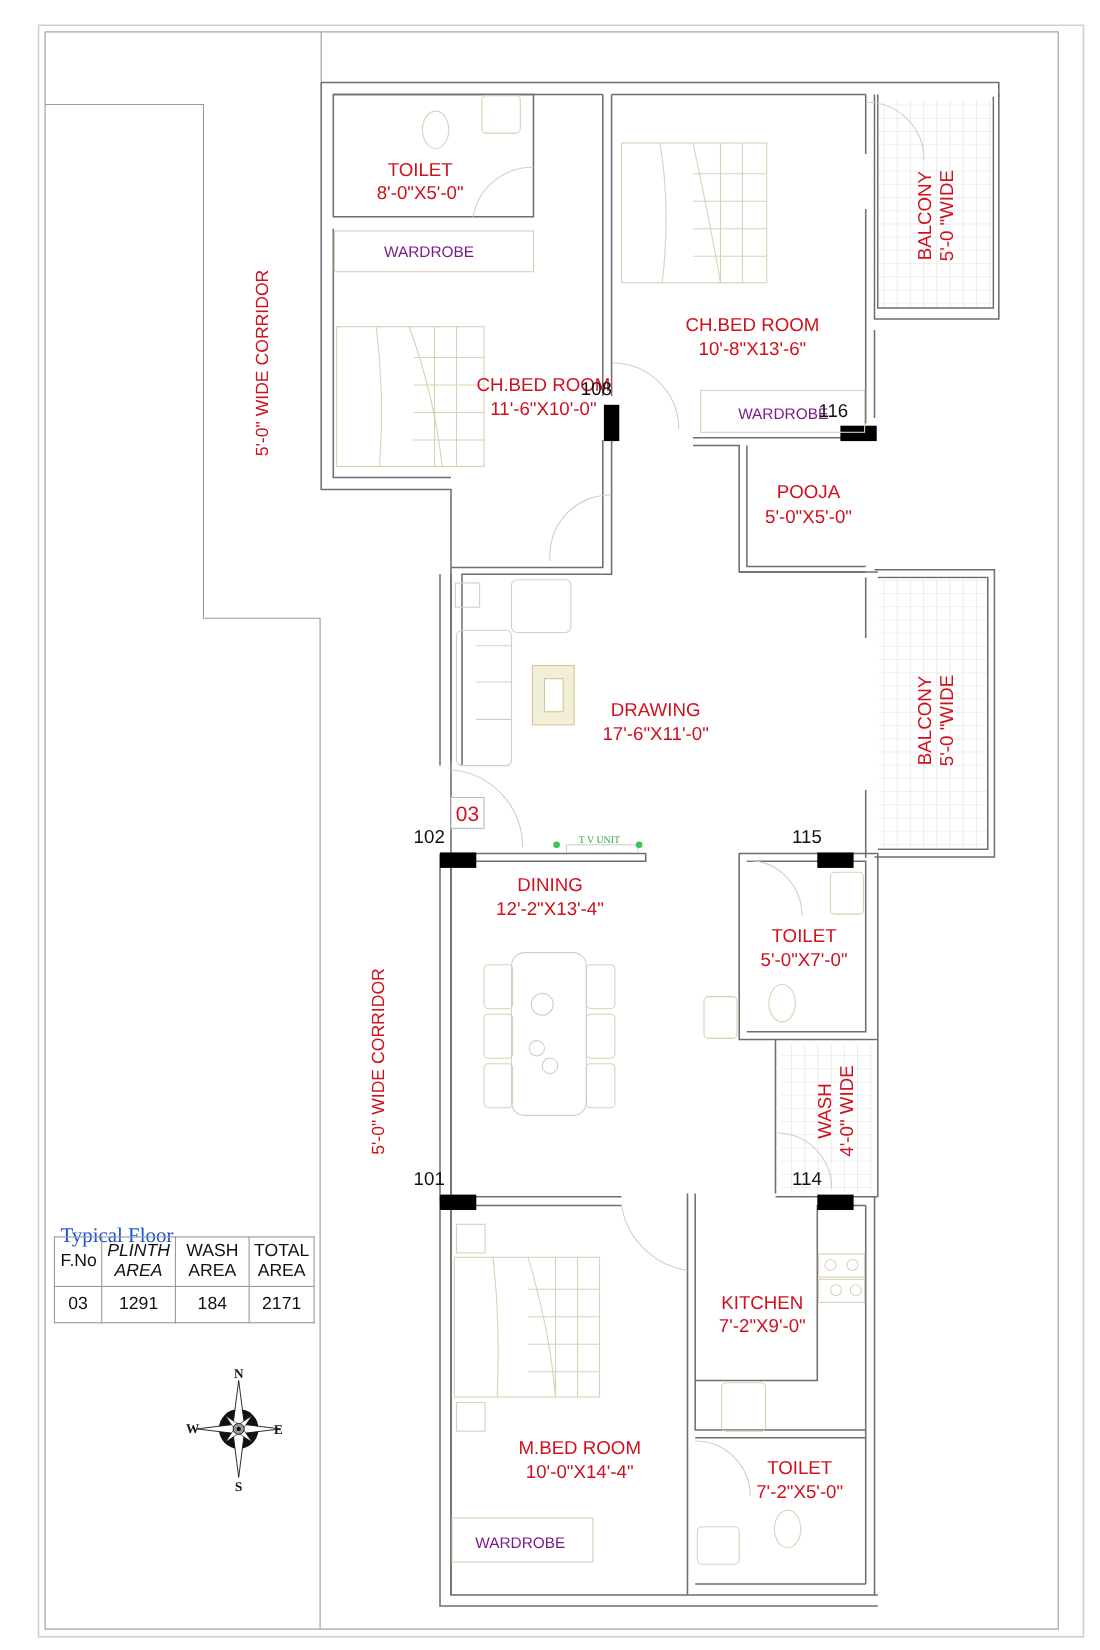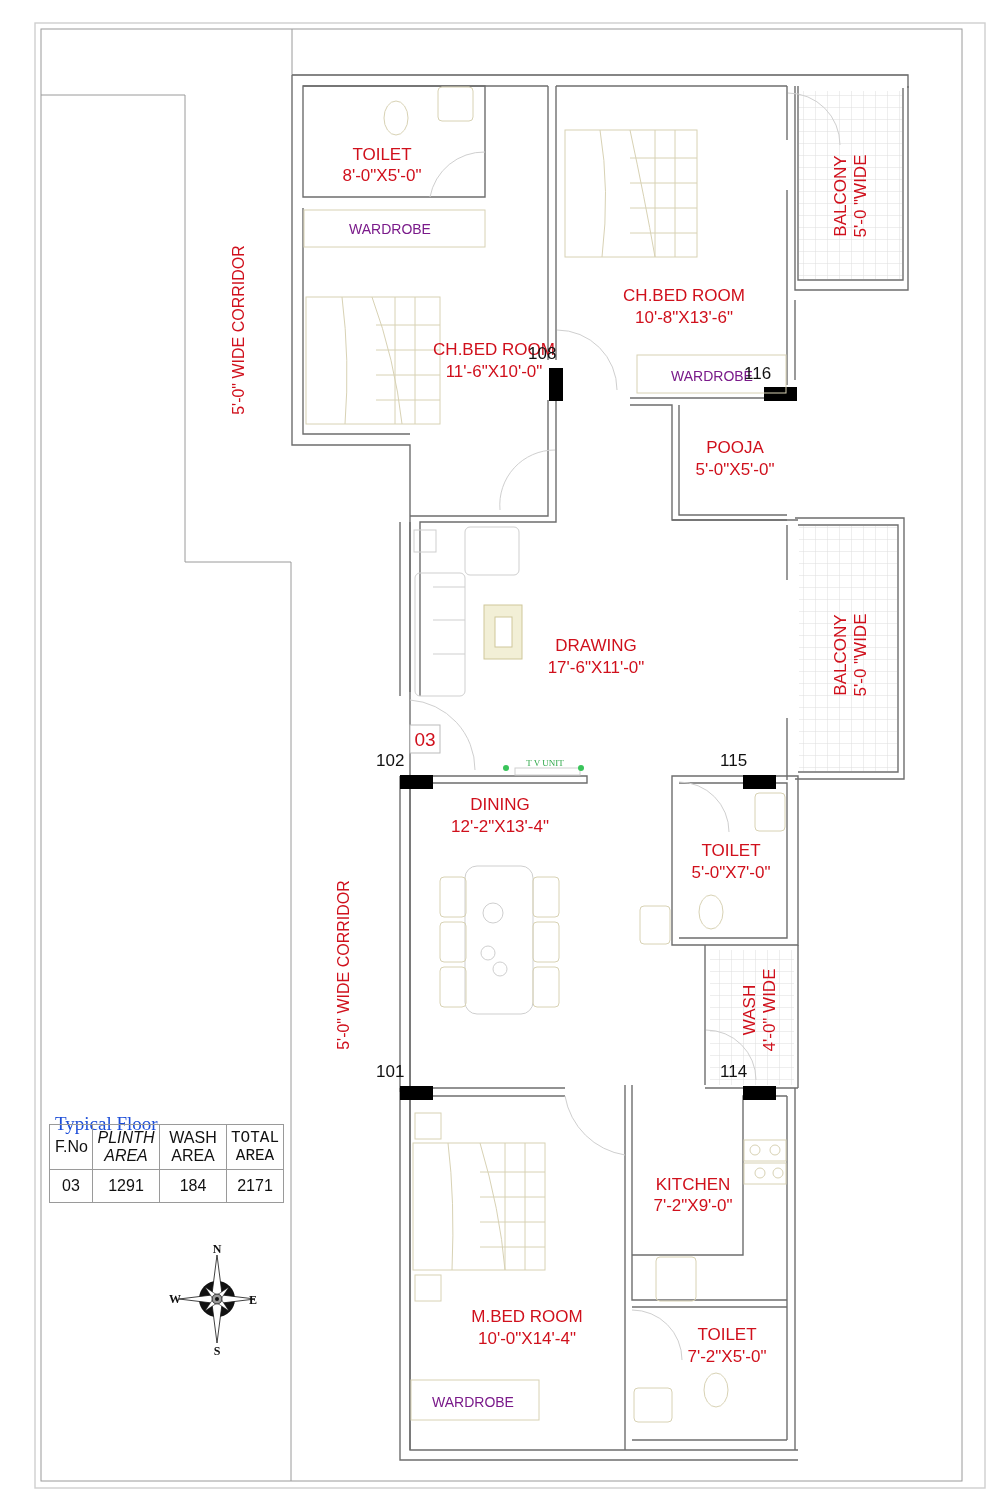--- a/index.html
+++ b/index.html
@@ -16,21 +16,21 @@
   .wardrobe { fill: #7a1a8a; font-family: "Liberation Sans", sans-serif; font-size: 14px; }
   .num { fill: #111; font-family: "Liberation Sans", sans-serif; font-size: 17px; }
   .tv { fill: #2fa84a; font-family: "Liberation Serif", serif; font-size: 9px; }
   .corr { fill: #d0101c; font-family: "Liberation Sans", sans-serif; font-size: 16px; }
   .tbl-title { position: absolute; left: 55px; top: 1113px; font-family: "Liberation Serif", serif; font-size: 19px; color: #1d4ed8; }
   table.area { position: absolute; left: 49px; top: 1124px; border-collapse: collapse; font-family: "Liberation Sans", sans-serif; color: #111; }
   table.area td, table.area th { border: 1px solid #9a9a9a; text-align: center; font-weight: normal; font-size: 16px; line-height: 18px; padding: 2px 4px; }
   table.area th.c1 { width: 34px; text-align: right; }
   table.area th.c2 { width: 58px; font-style: italic; }
   table.area th.c3 { width: 58px; }
-  table.area th.c4 { width: 48px; font-family: Liberation Mono, monospace; }
+  table.area th.c4 { width: 48px; }
   table.area th { height: 40px; }
   table.area td { height: 28px; }
   .compass-letter { font-family: "Liberation Serif", serif; font-weight: bold; font-size: 12px; fill: #111; }
 </style>
 </head>
 <body>
 
 <svg width="1000" height="1500" viewBox="0 0 1000 1500">
   <defs>
     <pattern id="tiles" width="12" height="12" patternUnits="userSpaceOnUse">

